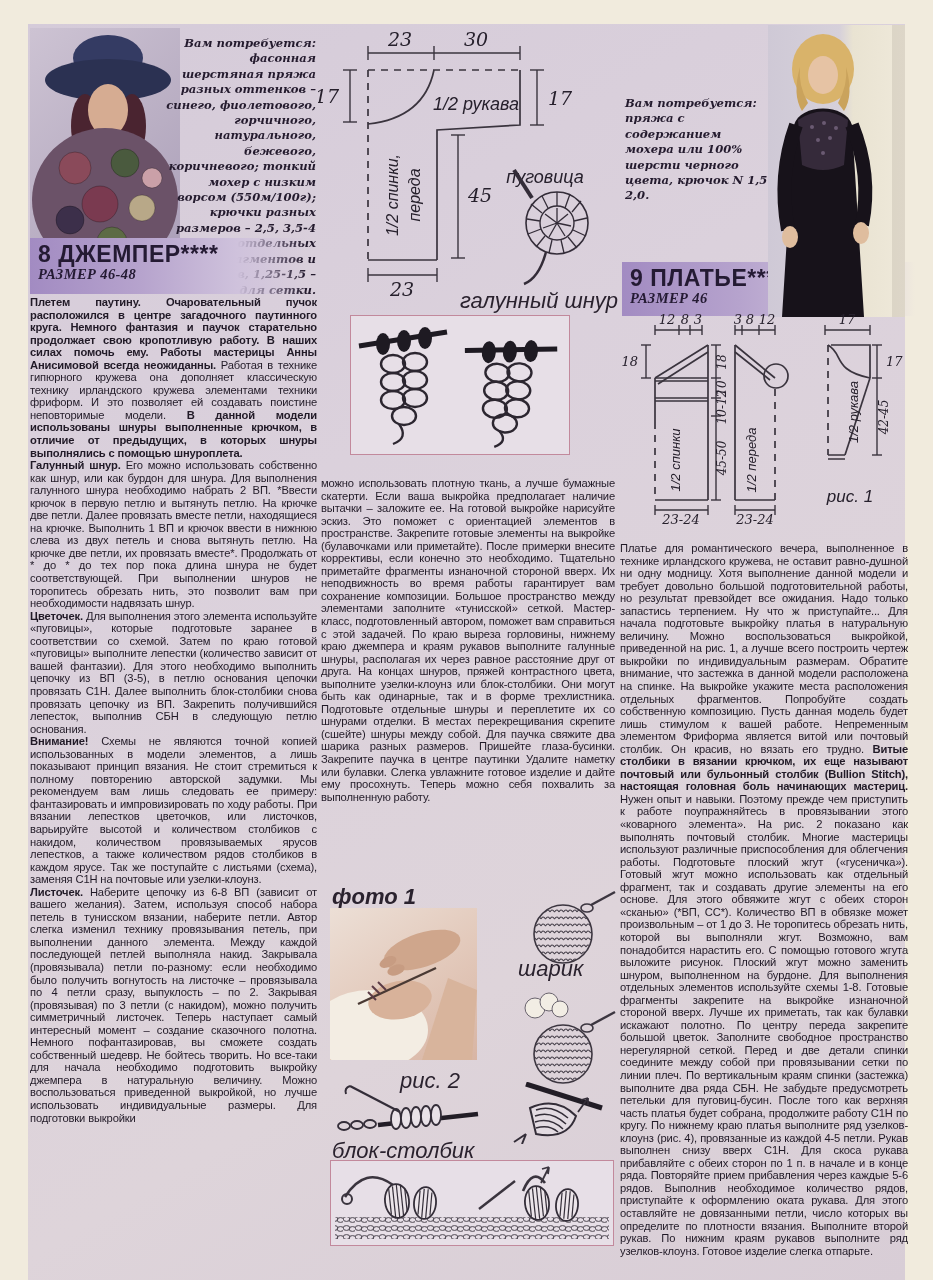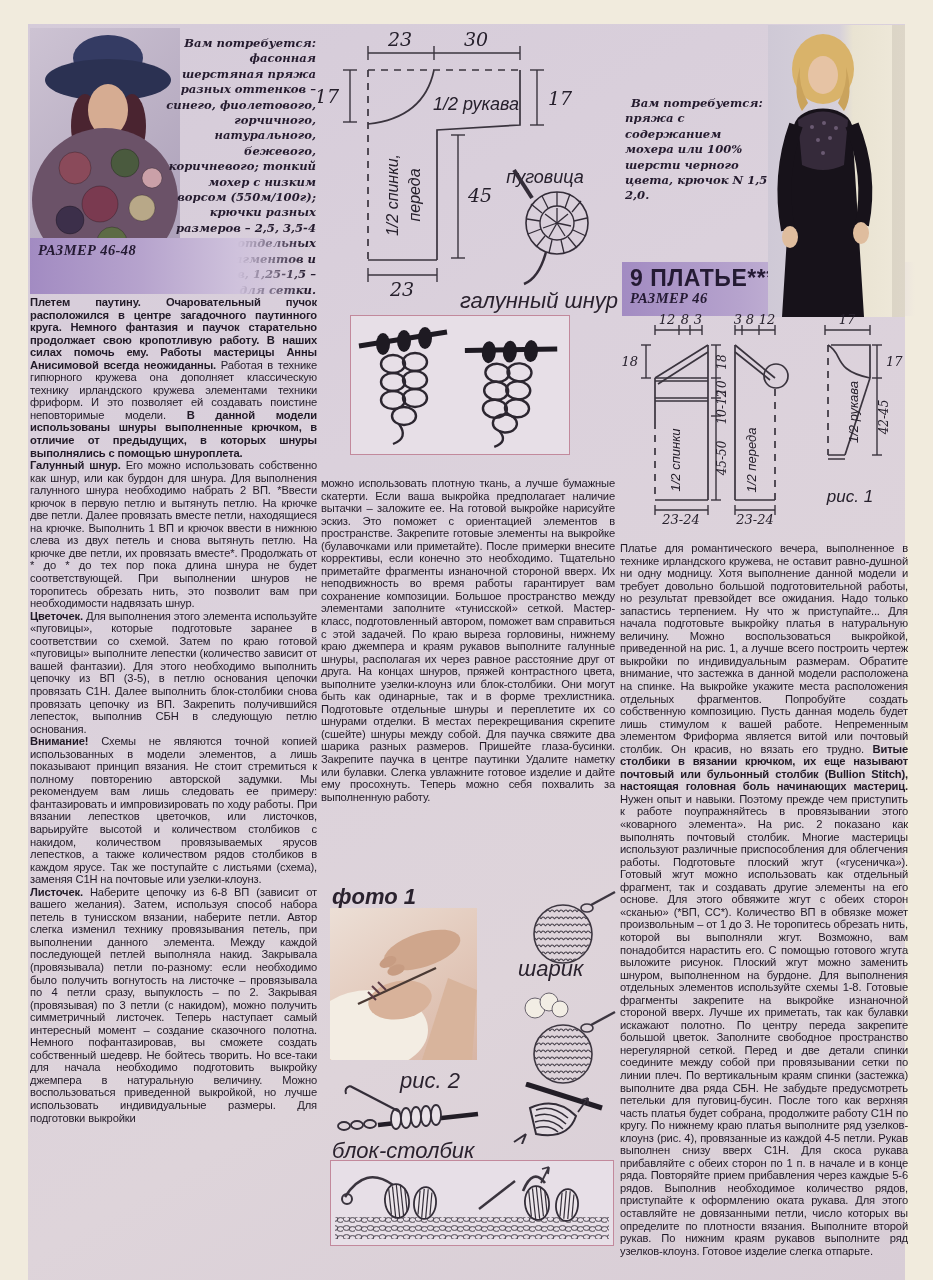--- a/index.html
+++ b/index.html
@@ -4,21 +4,21 @@
 <style>
   html,body{margin:0;padding:0;}
   .page{position:relative;width:933px;height:1280px;background:#f1ebdd;overflow:hidden;
         font-family:"Liberation Sans",sans-serif;color:#241c28;}
   .sheet{position:absolute;left:28px;top:24px;width:877px;height:1256px;
          background:linear-gradient(150deg,#d5cbd9 0%,#dbd1dc 35%,#ded4da 70%,#d8cdd6 100%);}
   .abs{position:absolute;}
   
   .materials{font-family:"DejaVu Serif",serif;font-style:italic;font-weight:bold;
              font-size:11.6px;line-height:1.33;color:#241b2e;}
-  .materials .mt{display:inline;margin-left:6px;}
+  .materials .mt{display:inline;}
   .band{background:linear-gradient(90deg,#a28bc2 0%,#b6a3cd 40%,#cfc2dc 75%,rgba(214,204,224,0) 100%);
         padding:4px 0 0 8px;}
   .band .l1{font-size:23px;font-weight:800;letter-spacing:.5px;color:#241a33;line-height:1.05;}
   .band .l2{font-size:14.5px;font-weight:700;font-style:italic;color:#241a33;letter-spacing:.4px;font-family:Liberation Serif, serif;}
   .body-text{font-size:11.2px;line-height:12.55px;text-align:justify;letter-spacing:-.15px;color:#211a27;}
   .body-text p{margin:0;}
   .body-text b{font-weight:700;margin-top:9px;}
   .hand{font-family:"Liberation Sans",sans-serif;font-style:italic;font-size:22px;color:#2a222e;}
   
   svg text{fill:#26202c;}
@@ -65,20 +65,21 @@
       <rect x="0" y="244" width="150" height="18" fill="#6f4b36"></rect>
     </svg>
   </div>
 
   <div class="abs materials" style="left:166px;top:36px;width:150px;text-align:right;">
     <span class="mt">Вам потребуется:</span>
     <span>фасонная шерстяная пряжа разных оттенков – синего, фиолетового, горчичного, натурального, бежевого, коричневого; тонкий мохер с низким ворсом (550м/100г); крючки разных размеров – 2,5, 3,5-4 для отдельных фрагментов и шнуров, 1,25-1,5 – для сетки.</span>
   </div>
 
   <div class="abs band" style="left:30px;top:238px;width:268px;height:52px;">
+    <div class="l1"><span>8</span>&nbsp;<span>ДЖЕМПЕР****</span></div>
     <div class="l2">РАЗМЕР 46-48</div>
   </div>
 
   <div class="abs body-text" style="left:30px;top:296px;width:287px;">
     <p><b>Плетем паутину. Очаровательный пучок расположился в центре загадочного паутинного круга. Немного фантазия и паучок старательно продолжает свою кропотливую работу. В наших силах помочь ему. Работы мастерицы Анны Анисимовой всегда неожиданны.</b><span> Работая в технике гипюрного кружева она дополняет классическую технику ирландского кружева элементами техники фриформ. И это позволяет ей создавать поистине неповторимые модели. </span><b>В данной модели использованы шнуры выполненные крючком, в отличие от предыдущих, в которых шнуры выполнялись с помощью шнуроплета.</b></p>
     <p><b>Галунный шнур.</b><span> Его можно использовать собственно как шнур, или как бурдон для шнура. Для выполнения галунного шнура необходимо набрать 2 ВП. *Ввести крючок в первую петлю и вытянуть петлю. На крючке две петли. Далее провязать вместе петли, находящиеся на крючке. Выполнить 1 ВП и крючок ввести в нижнюю слева из двух петель и снова вытянуть петлю. На крючке две петли, их провязать вместе*. Продолжать от * до * до тех пор пока длина шнура не будет соответствующей. При выполнении шнуров не торопитесь обрезать нить, это позволит вам при необходимости надвязать шнур.</span></p>
     <p><b>Цветочек.</b><span> Для выполнения этого элемента используйте «пуговицы», которые подготовьте заранее в соответствии со схемой. Затем по краю готовой «пуговицы» выполните лепестки (количество зависит от вашей фантазии). Для этого необходимо выполнить цепочку из ВП (3-5), в петлю основания цепочки провязать С1Н. Далее выполнить блок-столбики снова провязать цепочку из ВП. Закрепить получившийся лепесток, выполнив СБН в следующую петлю основания.</span></p>
     <p><b>Внимание!</b><span> Схемы не являются точной копией использованных в модели элементов, а лишь показывают принцип вязания. Не стоит стремиться к полному повторению авторской задумки. Мы рекомендуем вам лишь следовать ее примеру: фантазировать и импровизировать по ходу работы. При вязании лепестков цветочков, или листочков, варьируйте высотой и количеством столбиков с накидом, количеством провязываемых ярусов лепестков, а также количеством рядов столбиков в каждом ярусе. Так же поступайте с листьями (схема), заменяя С1Н на почтовые или узелки-клоунз.</span></p>
     <p><b>Листочек.</b><span> Наберите цепочку из 6-8 ВП (зависит от вашего желания). Затем, используя способ набора петель в тунисском вязании, наберите петли. Автор слегка изменил технику провязывания петель, при выполнении данного элемента. Между каждой последующей петлей выполняла накид. Закрывала (провязывала) петли по-разному: если необходимо было получить вогнутость на листочке – провязывала по 4 петли сразу, выпуклость – по 2. Закрывая (провязывая) по 3 петли (с накидом), можно получить симметричный листочек. Теперь наступает самый интересный момент – создание сказочного полотна. Немного пофантазировав, вы сможете создать собственный шедевр. Не бойтесь творить. Но все-таки для начала необходимо подготовить выкройку джемпера в натуральную величину. Можно воспользоваться приведенной выкройкой, но лучше использовать индивидуальные размеры. Для подготовки выкройки</span></p>
   </div>

